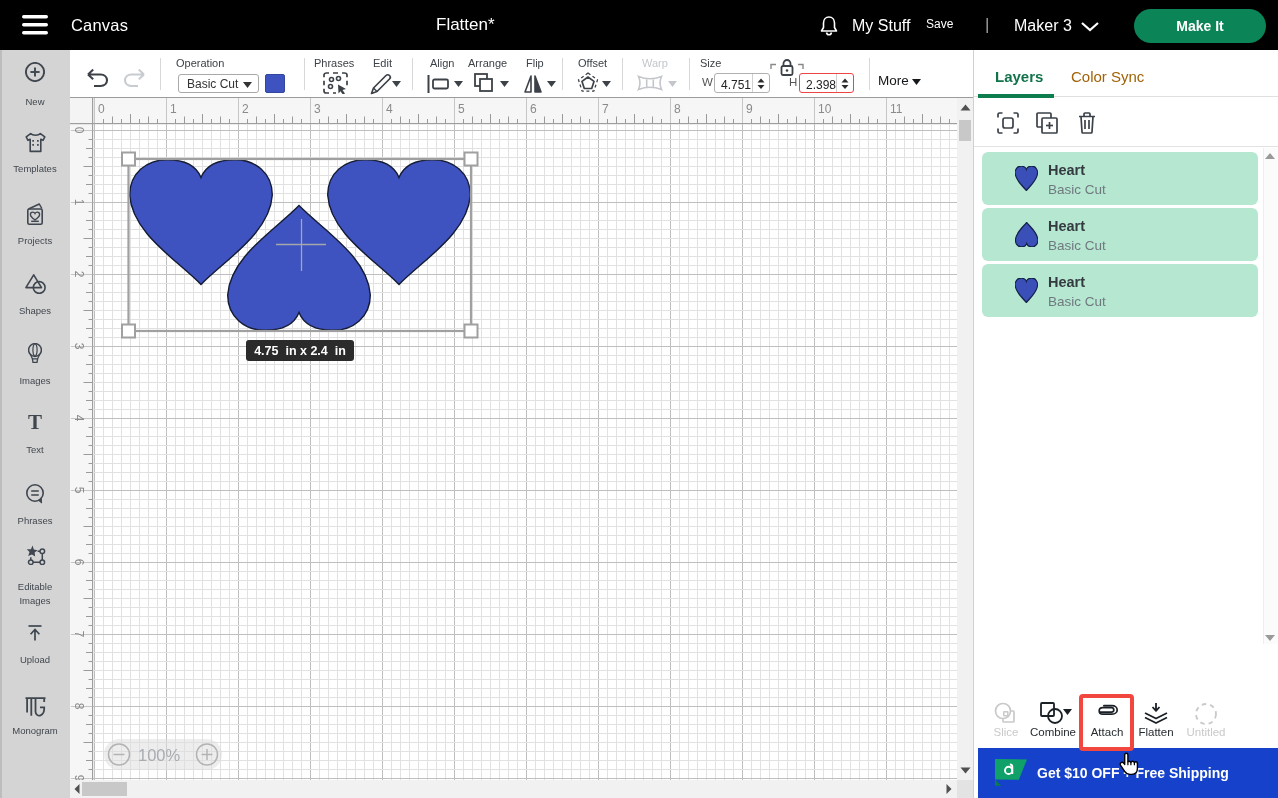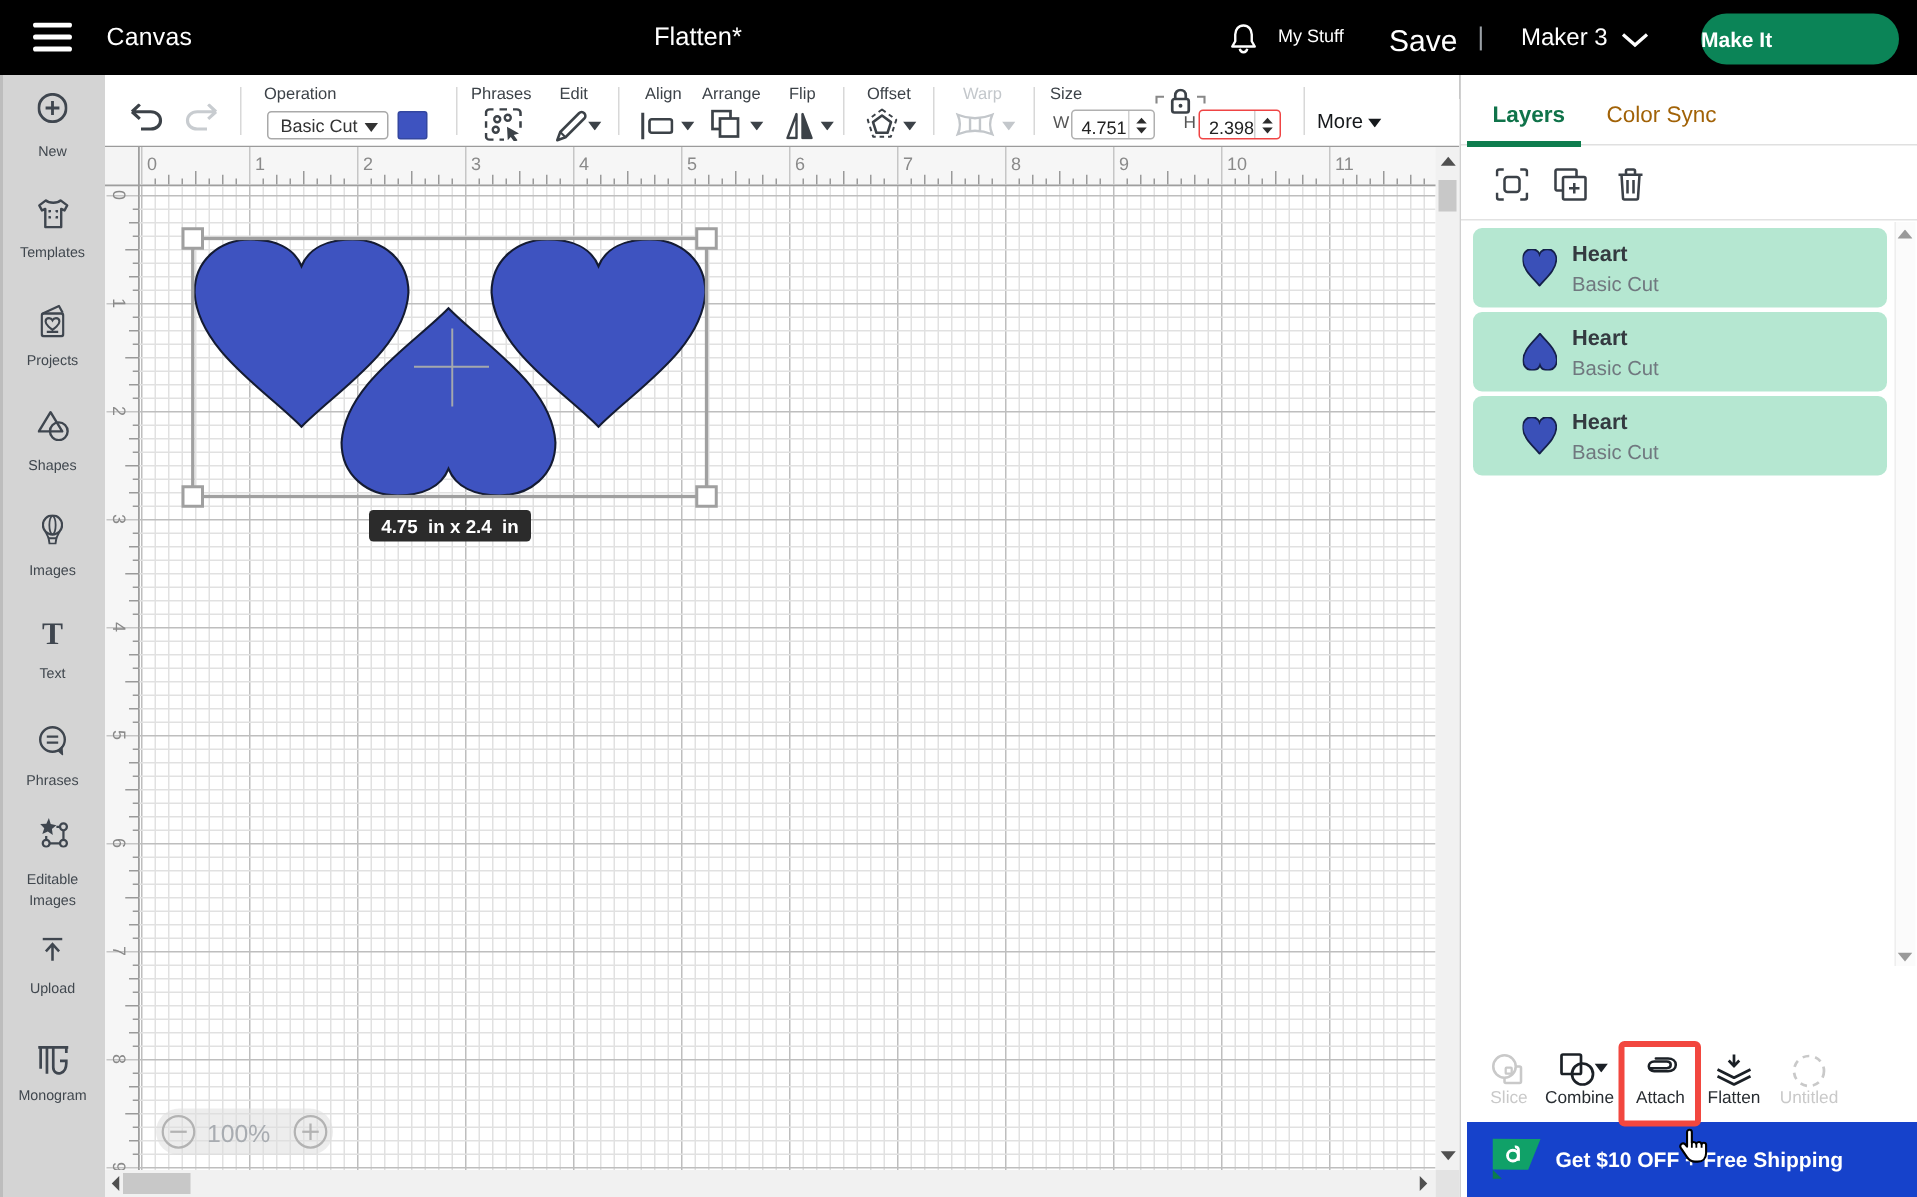--- a/index.html
+++ b/index.html
@@ -26,28 +26,28 @@
       <rect x="0" y="0" width="26" height="3.4" rx="1.7" fill="#fff"></rect>
       <rect x="0" y="8" width="26" height="3.4" rx="1.7" fill="#fff"></rect>
       <rect x="0" y="16" width="26" height="3.4" rx="1.7" fill="#fff"></rect>
     </svg>
     <div class="abs" style="left:71px;top:16px;font-size:16.5px;letter-spacing:.2px">Canvas</div>
     <div class="abs" style="left:436px;top:15px;font-size:17px">Flatten*</div>
     <svg width="18" height="21" viewBox="0 0 18 21" style="position:absolute;left:820px;top:15px">
       <path d="M9,2 C5.7,2 3.5,4.6 3.5,8 L3.5,12.5 L1.5,16 L16.5,16 L14.5,12.5 L14.5,8 C14.5,4.6 12.3,2 9,2 Z" fill="none" stroke="#fff" stroke-width="1.6" stroke-linejoin="round"></path>
       <path d="M6.5,17.5 C6.8,19 7.8,19.8 9,19.8 C10.2,19.8 11.2,19 11.5,17.5" fill="none" stroke="#fff" stroke-width="1.6"></path>
     </svg>
-    <div class="abs" style="left:852px;top:17px;font-size:12px">My Stuff</div>
-    <div class="abs" style="left:926px;top:17px;font-size:20px">Save</div>
+    <div class="abs" style="left:852px;top:17px;font-size:16px">My Stuff</div>
+    <div class="abs" style="left:926px;top:17px;font-size:12px">Save</div>
     <div class="abs" style="left:985px;top:15px;font-size:17px;color:#9aa0a6">|</div>
     <div class="abs" style="left:1014px;top:17px;font-size:16px">Maker 3</div>
     <svg width="20" height="11" viewBox="0 0 20 11" style="position:absolute;left:1080px;top:21px">
       <path d="M2,2 L10,9 L18,2" fill="none" stroke="#fff" stroke-width="2.2"></path>
     </svg>
-    <div class="abs" style="left:1134px;top:9px;width:132px;height:34px;border-radius:17px;background:#0b8457;line-height:34px;font-size:14px;font-weight:bold">Make It</div>
+    <div class="abs" style="left:1134px;top:9px;width:132px;height:34px;border-radius:17px;background:#0b8457;text-align:center;line-height:34px;font-size:14px;font-weight:bold">Make It</div>
   </div>
 <div id="sidebar">
     <div class="edge"></div>
     <div class="sbitem" style="top:12px">
       <svg width="20" height="20" viewBox="0 0 20 20" style="">
         <circle cx="10" cy="10" r="9.1" fill="none" stroke="#3f464f" stroke-width="1.9"></circle>
         <line x1="10" y1="5.4" x2="10" y2="14.6" stroke="#3f464f" stroke-width="1.9"></line>
         <line x1="5.4" y1="10" x2="14.6" y2="10" stroke="#3f464f" stroke-width="1.9"></line>
       </svg>
     </div>

